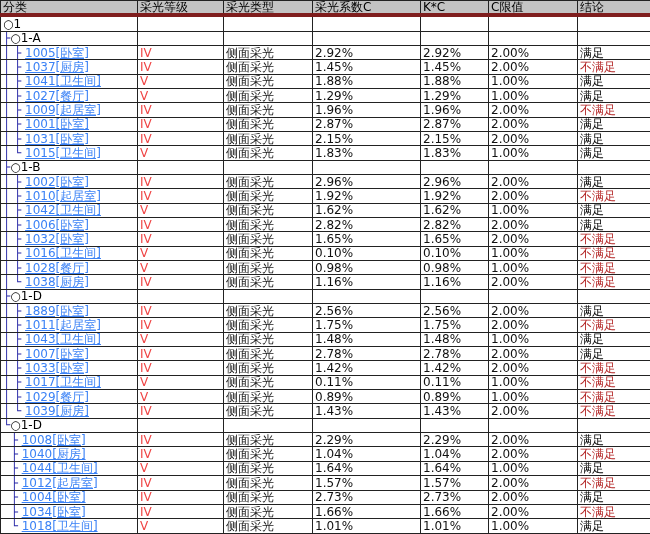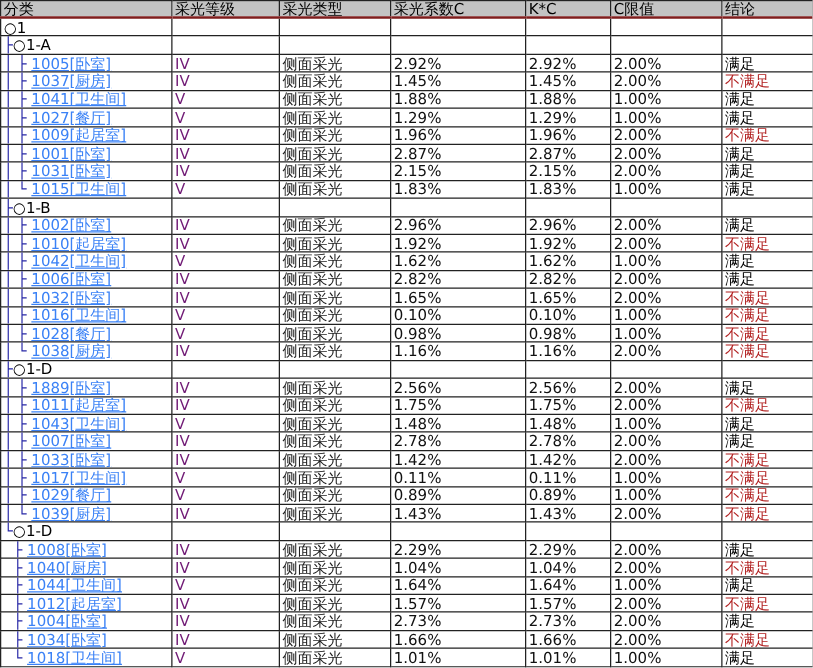--- a/index.html
+++ b/index.html
@@ -1,25 +1,25 @@
 <!DOCTYPE html>
 <html><head>
 <meta charset="utf-8">
 <style>
   html,body{margin:0;padding:0;background:#ffffff;}
   body{width:650px;height:534px;overflow:hidden;
        font-family:"DejaVu Sans","Liberation Sans",sans-serif;font-size:12px;color:#000;}
   table{border-collapse:collapse;table-layout:fixed;width:650px;height:534px;}
   th,td{border:1px solid #222222;padding:0 2px;height:12px;line-height:12px;
         overflow:hidden;white-space:pre;text-align:left;vertical-align:middle;}
-  th{background:#c3c3c3;font-weight:normal;border-bottom:2px solid #7f1d1d;}
+  th{background:#c3c3c3;font-weight:normal;border-bottom:4px solid #7f1d1d;}
   .tree{color:#2727a6;}
   .cat{color:#000000;}
   .room{color:#3b82f6;text-decoration:underline;cursor:pointer;}
-  .grade{color:#701a75;}
+  .grade{color:#ef4444;}
   .ltype{color:#1a1a1a;}
   .num{color:#111111;}
   .result-pass{color:#000000;}
   .result-fail{color:#b22222;text-align:right;}
 </style>
 </head>
 <body>
 
 <table>
   <colgroup>

